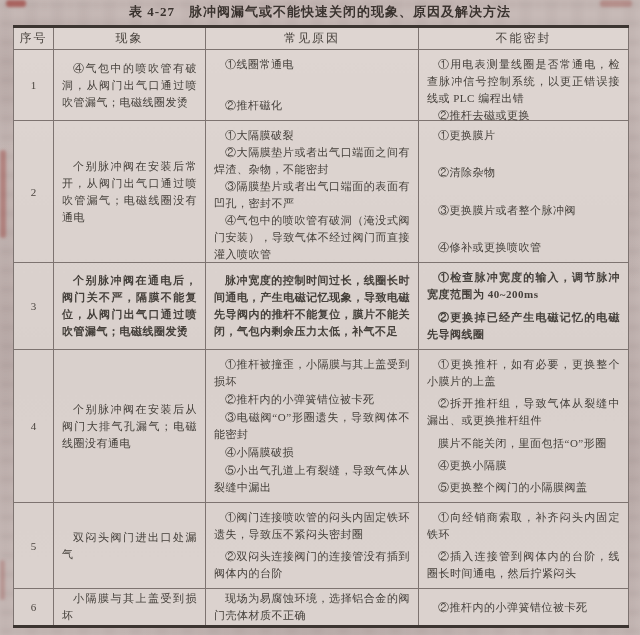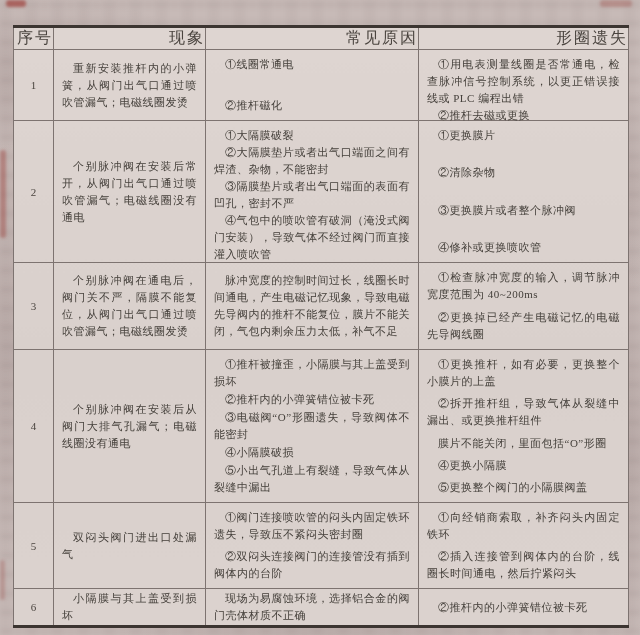--- a/index.html
+++ b/index.html
@@ -37,79 +37,80 @@
     font-size:11px;color:#45403b;
   }
   .scan-table col.w-no{width:40px;}
   .scan-table col.w-phen{width:152px;}
   .scan-table col.w-cause{width:213px;}
   .scan-table col.w-sol{width:210px;}
   .scan-table th,.scan-table td{
     border:1px solid #7d7370;padding:0;vertical-align:middle;
   }
   .scan-table th{
-    font-weight:normal;font-size:16px;letter-spacing:2px;color:#4a443f;
-    height:21px;text-align:right;
+    font-weight:normal;font-size:12px;letter-spacing:2px;color:#4a443f;
+    height:21px;text-align:center;
   }
   .cellwrap{
     box-sizing:border-box;display:flex;flex-direction:column;width:100%;
     padding:6px 8px;
   }
   .cellwrap.center{justify-content:center;}
   .cellwrap.multi{justify-content:space-between;}
   .para{
     text-indent:1em;text-align:justify;line-height:17px;letter-spacing:.5px;
   }
   .c-no{text-align:center;font-size:11px;color:#4a443f;}
   
   tr.r0 .cellwrap{height:70px;}
   tr.r1 .cellwrap{height:141px;}
-  tr.r2 .cellwrap{height:86px;}
+  tr.r2 .cellwrap{height:86px;font-weight:bold;}
   tr.r3 .cellwrap{height:152px;}
   tr.r4 .cellwrap{height:85px;}
   tr.r5 .cellwrap{height:36px;}
 
   
   .red-mark{position:absolute;z-index:3;pointer-events:none;border-radius:3px;filter:blur(1.5px);}
   .m1{left:6px;top:0;width:20px;height:7px;background:rgba(150,35,30,.55);}
   .m2{left:0;top:150px;width:6px;height:88px;background:rgba(150,40,35,.35);}
   .m3{left:600px;top:0;width:32px;height:7px;background:rgba(150,45,40,.28);}
   .m4{left:0;top:560px;width:5px;height:40px;background:rgba(140,40,35,.22);}
 </style>
 </head>
 <body>
 
 <div class="page">
   <div class="red-mark m1"></div>
   <div class="red-mark m2"></div>
   <div class="red-mark m3"></div>
   <div class="red-mark m4"></div>
 
+  <div class="title">表 4-27　脉冲阀漏气或不能快速关闭的现象、原因及解决方法</div>
 
   <table class="scan-table">
     <colgroup>
       <col class="w-no">
         <col class="w-phen">
         <col class="w-cause">
         <col class="w-sol">
     </colgroup>
     <thead>
       <tr>
         <th>序号</th>
         <th>现象</th>
         <th>常见原因</th>
-        <th>形圈遗失</th>
+        <th>不能密封</th>
       </tr>
     </thead>
     <tbody>
         <tr class="r0">
           <td class="c-no">1</td>
           <td>
             <div class="cellwrap center">
-              <div class="para">重新安装推杆内的小弹簧，从阀门出气口通过喷吹管漏气；电磁线圈发烫</div>
+              <div class="para">④气包中的喷吹管有破洞，从阀门出气口通过喷吹管漏气；电磁线圈发烫</div>
             </div>
           </td>
           <td>
             <div class="cellwrap multi">
               <div class="para">①线圈常通电</div>
               <div class="para">②推杆磁化</div>
             </div>
           </td>
           <td>
             <div class="cellwrap multi">

